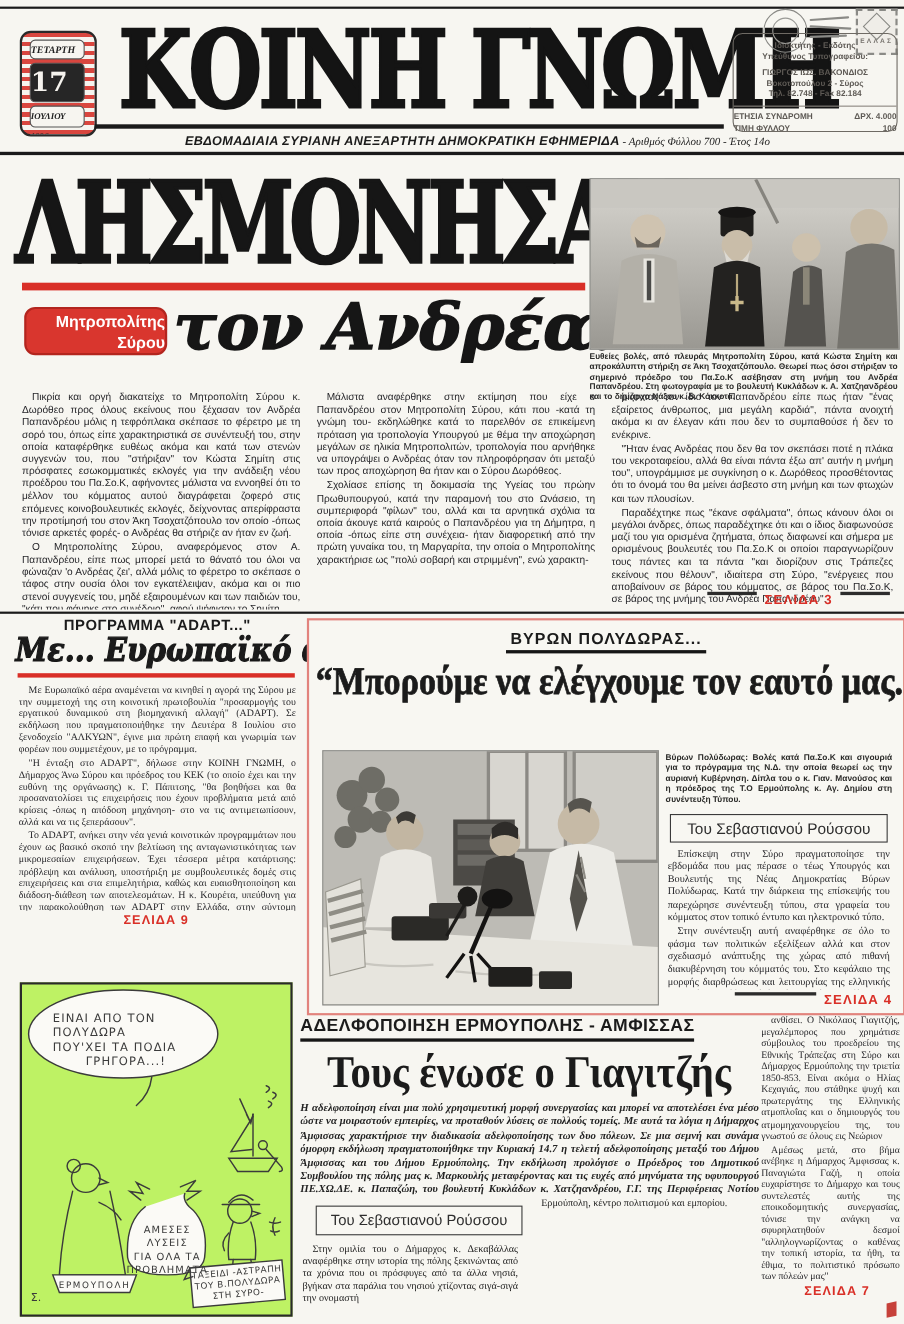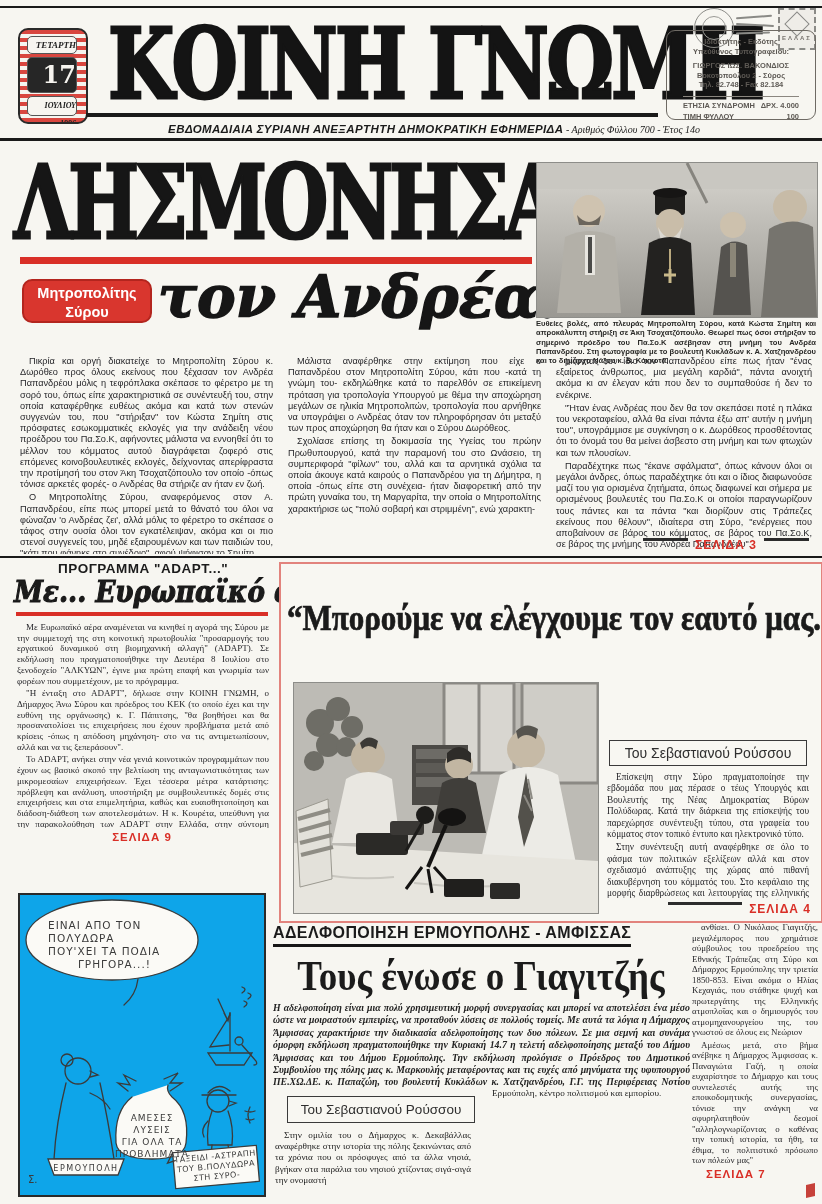--- a/index.html
+++ b/index.html
@@ -11,54 +11,54 @@
   .dserif{font-family:"DejaVu Serif",serif}
   .just{text-align:justify;text-justify:inter-word}
   p{margin:0 0 2px 0}
   .bodytxt p{text-indent:9px}
 
   
   #topline{left:0;top:6px;width:822px;height:2px}
   #datebox{left:18px;top:28px;width:66px;height:92px;border:2px solid #2a2a2a;border-radius:10px;
     background:repeating-linear-gradient(180deg,#d9463f 0 4px,#f6f4ef 4px 8px);overflow:hidden}
   #datebox .cell{position:absolute;left:7px;width:48px;background:#f7f5f0;border:1px solid #555;
-    border-radius:5px;text-align:right;color:#222}
+    border-radius:5px;text-align:left;color:#222}
   #db-day{top:6px;height:16px;font:italic bold 9px/16px "Liberation Serif",serif}
   #db-num{top:27px;height:34px;background:#262626 !important;color:#f5f3ee !important;
     font:bold 24px/34px "DejaVu Serif",serif}
   #db-my{top:66px;height:18px;font:italic bold 8px/18px "Liberation Serif",serif}
   #mh-title{left:88px;top:12px;width:572px;height:100px;font-weight:bold;font-size:82px;line-height:100px;
     letter-spacing:-3px;text-align:center;color:#141414;-webkit-text-stroke:2.5px #141414;
     transform:scale(.93,1.18);transform-origin:50% 40%;white-space:nowrap}
   #mh-underline{left:86px;top:113px;width:572px;height:4px}
   #mh-subtitle{left:60px;top:119px;width:640px;text-align:right;white-space:nowrap}
   #mh-subtitle .b{font:bold italic 11.5px "Liberation Sans",sans-serif;letter-spacing:.4px}
   #mh-subtitle .i{font:italic 10px "Liberation Serif",serif}
   #mh-line2{left:0;top:138px;width:822px;height:3px}
   #postmark{left:694px;top:8px;width:38px;height:38px;border:1.6px solid #8a8a86;border-radius:50%}
   #postmark:after{content:"";position:absolute;inset:7px;border:1px solid #9a9a96;border-radius:50%}
   .squig{position:absolute;height:2px;background:#8a8a86;border-radius:2px}
   #stamp{left:778px;top:8px;width:34px;height:38px;border:2px dashed #8a8a86;background:#efede8;
     text-align:center}
   #stamp .em{display:block;margin:5px auto 0;width:16px;height:16px;border:1.5px solid #8a8a86;transform:rotate(45deg)}
   #stamp .lb{display:block;font:bold 6px/10px "Liberation Sans",sans-serif;color:#77736e;letter-spacing:2px}
   #pubbox{left:666px;top:30px;width:150px;height:90px;border:1.6px solid #6e6a64;border-radius:9px;
-    padding:6px 16px 0;box-sizing:border-box;color:#5d5954;text-align:center}
+    padding:6px 0 0;box-sizing:border-box;color:#5d5954;text-align:center}
   #pubbox .l{font:bold 7.5px/9.5px "Liberation Sans",sans-serif}
   #pubbox .gap{height:5px}
   #pubbox .row{display:flex;justify-content:space-between;font:bold 7.5px/10px "Liberation Sans",sans-serif;
     margin-top:1px;text-align:left}
   #pub-rows{margin-top:6px;border-top:1px solid #8a867f;padding-top:3px}
 
   
   #lead-head1{left:14px;top:146px;width:516px;font:bold 96px/108px "DejaVu Serif",serif;letter-spacing:-5px;
     color:#161616;-webkit-text-stroke:3px #161616;transform:scale(.78,1.06);transform-origin:0 0;white-space:nowrap}
   #lead-redbar{left:20px;top:257px;width:512px;height:7px;background:#d92f27}
   #lead-badge{left:22px;top:279px;width:130px;height:44px;background:#d9362e;border:2px solid #b3251e;
-    border-radius:10px;color:#fff;text-align:center;font:bold 14.5px/19px "Liberation Sans",sans-serif;padding-top:3px;
+    border-radius:10px;color:#fff;text-align:right;font:bold 14.5px/19px "Liberation Sans",sans-serif;padding-top:3px;
     box-sizing:border-box}
   #lead-head2{left:158px;top:262px;width:376px;font:bold italic 58px/70px "DejaVu Serif",serif;
     -webkit-text-stroke:1.5px #161616;color:#161616;text-align:center;white-space:nowrap}
   #photo1{left:536px;top:162px;width:280px;height:154px;border:1px solid #8d8d89;background:#b9b8b3}
   #cap1{left:536px;top:319px;width:280px;font:bold 7.6px/9.3px "Liberation Sans",sans-serif;text-align:justify;color:#2a2a28}
   .leadcol{top:356px;height:198px;overflow:hidden;font:9.2px/11.2px "Liberation Sans",sans-serif;color:#26262a}
   #lcol1{left:20px;width:253px}
   #lcol2{left:288px;width:253px}
   #lcol3{left:556px;width:256px}
   .pageref{display:flex;align-items:flex-start;font:bold 12px "Liberation Sans",sans-serif;color:#d92f27;letter-spacing:1px}
@@ -86,39 +86,39 @@
   #photo2{position:absolute;left:12px;top:118px;width:304px;height:230px;border:1px solid #8d8d89;background:#b9b8b3}
   #pol-cap{position:absolute;left:324px;top:120px;width:206px;font:bold 7.6px/9.4px "Liberation Sans",sans-serif;
     text-align:justify;color:#2a2a28}
   #pol-byline{position:absolute;left:328px;top:176px;width:196px;height:24px;border:1.5px solid #3a3a3a;
     background:#f8f7f2;text-align:center;font:14px/24px "Liberation Sans",sans-serif;color:#2e2e2e}
   #pol-body{position:absolute;left:326px;top:208px;width:202px;height:128px;overflow:hidden;
     font:9.3px/11.4px "Liberation Serif",serif;color:#26262a}
   #pr4{position:absolute;left:380px;top:338px;width:150px}
 
   
-  #cartoon{left:18px;top:893px;width:244px;height:300px;border:2px solid #2a2a2a;background:#0ea5e9}
+  #cartoon{left:18px;top:893px;width:244px;height:300px;border:2px solid #2a2a2a;background:#bef264}
 
   
   #twin-kicker{left:273px;top:924px;width:416px}
   #twin-kicker span{display:inline-block;font:bold 16px "Liberation Sans",sans-serif;letter-spacing:.4px;
     border-bottom:3px solid #161616;padding-bottom:2px}
   #twin-head{left:273px;top:946px;width:416px;text-align:center;font:bold 37px/54px "Liberation Serif",serif;
     transform:scaleY(1.12);transform-origin:50% 0;white-space:nowrap}
   #twin-lead{left:273px;top:1002px;width:417px;height:88px;overflow:hidden;
     font:bold italic 9.8px/12.4px "Liberation Serif",serif;color:#222;text-align:justify}
   #twin-byline{left:287px;top:1096px;width:186px;height:25px;border:1.5px solid #3a3a3a;text-align:center;
     font:13.5px/25px "Liberation Sans",sans-serif;color:#2e2e2e;background:#f8f7f2}
   #twin-c1{left:275px;top:1130px;width:196px;height:72px;overflow:hidden;font:9.2px/11.2px "Liberation Serif",serif;text-align:justify}
   #twin-c2{left:483px;top:1088px;width:200px;height:114px;overflow:hidden;font:9.2px/11.2px "Liberation Serif",serif;text-align:justify}
 
   
   #rcol{left:692px;top:922px;width:126px;height:244px;overflow:hidden;
     font:8.9px/10.5px "Liberation Serif",serif;color:#26262a;text-align:justify}
-  #pr7{left:706px;top:1168px;width:110px;justify-content:flex-start;display:flex;
+  #pr7{left:706px;top:1168px;width:110px;justify-content:center;display:flex;
     font:bold 11.5px "Liberation Sans",sans-serif;color:#d92f27;letter-spacing:1px}
   #curl{left:806px;top:1184px;width:9px;height:13px;background:#c6413a;transform:skewY(-12deg)}
 
   svg text{font-family:"DejaVu Sans",sans-serif}
 </style>
 </head>
 <body>
 
 <div class="rule" id="topline"></div>
 
@@ -234,20 +234,23 @@
 <div class="abs just bodytxt" id="adapt-body">
   <p>Με Ευρωπαϊκό αέρα αναμένεται να κινηθεί η αγορά της Σύρου με την συμμετοχή της στη κοινοτική πρωτοβουλία "προσαρμογής του εργατικού δυναμικού στη βιομηχανική αλλαγή" (ΑDAPT). Σε εκδήλωση που πραγματοποιήθηκε την Δευτέρα 8 Ιουλίου στο ξενοδοχείο "ΑΛΚΥΩΝ", έγινε μια πρώτη επαφή και γνωριμία των φορέων που συμμετέχουν, με το πρόγραμμα.</p>
   <p>"Η ένταξη στο ΑDAPT", δήλωσε στην ΚΟΙΝΗ ΓΝΩΜΗ, ο Δήμαρχος Άνω Σύρου και πρόεδρος του ΚΕΚ (το οποίο έχει και την ευθύνη της οργάνωσης) κ. Γ. Πάπιτσης, "θα βοηθήσει και θα προσανατολίσει τις επιχειρήσεις που έχουν προβλήματα μετά από κρίσεις -όπως η απόδοση μηχάνηση- στο να τις αντιμετωπίσουν, αλλά και να τις ξεπεράσουν".</p>
   <p>Το ΑDAPT, ανήκει στην νέα γενιά κοινοτικών προγραμμάτων που έχουν ως βασικό σκοπό την βελτίωση της ανταγωνιστικότητας των μικρομεσαίων επιχειρήσεων. Έχει τέσσερα μέτρα κατάρτισης: πρόβλεψη και ανάλυση, υποστήριξη με συμβουλευτικές δομές στις επιχειρήσεις και στα επιμελητήρια, καθώς και ευαισθητοποίηση και διάδοση-διάθεση των αποτελεσμάτων. Η κ. Κουρέτα, υπεύθυνη για την παρακολούθηση των ΑDAPT στην Ελλάδα, στην σύντομη παρουσίαση του προγράμματος, εξήγησε ότι κύριος σκοπός είναι η πρόβλεψη, για να δημιουργηθούν οι συνθήκες που θα βοηθήσουν την ανταγωνιστικότητα, ώστε να καταπολεμηθεί η ανεργία αλλά και να βελτιωθούν οι κοινωνικές παροχές.</p>
 </div>
 <div class="abs" id="pr9">
   <span>ΣΕΛΙΔΑ 9</span>
 </div>
 
 <div class="abs" id="polbox">
+  <div id="pol-kicker">
+    <span>ΒΥΡΩΝ ΠΟΛΥΔΩΡΑΣ...</span>
+  </div>
   <div id="pol-head">“Μπορούμε να ελέγχουμε τον εαυτό μας...”</div>
 
   <div id="photo2">
     <svg width="304" height="230" viewBox="0 0 304 230">
       <rect width="304" height="230" fill="#bdbbb5"></rect>
 
       <rect x="150" y="0" width="70" height="90" fill="#d8d6d0" stroke="#8b8984" stroke-width="3"></rect>
       <line x1="185" y1="0" x2="185" y2="90" stroke="#8b8984" stroke-width="3"></line>
       <rect x="228" y="0" width="76" height="100" fill="#cfcdc7" stroke="#8b8984" stroke-width="3"></rect>
 
@@ -290,20 +293,21 @@
       <line x1="152" y1="142" x2="134" y2="184" stroke="#141312" stroke-width="4"></line>
       <path d="M128,184 l-16,22 M134,186 l4,24 M140,184 l18,20" stroke="#141312" stroke-width="3"></path>
       <rect x="150" y="196" width="40" height="18" rx="2" fill="#201f1d"></rect>
       <rect x="196" y="200" width="30" height="16" rx="2" fill="#2b2a27"></rect>
 
       <path d="M2,128 L34,116 L38,196 L6,204 Z" fill="#e3e1da" stroke="#9a988f"></path>
       <path d="M4,136 l32,-9 M5,148 l32,-9 M6,160 l32,-8 M7,172 l32,-8" stroke="#8f8d85" stroke-width="4"></path>
     </svg>
   </div>
 
+  <div id="pol-cap">Βύρων Πολύδωρας: Βολές κατά Πα.Σο.Κ και σιγουριά για το πρόγραμμα της Ν.Δ. την οποία θεωρεί ως την αυριανή Κυβέρνηση. Δίπλα του ο κ. Γιαν. Μανούσος και η πρόεδρος της Τ.Ο Ερμούπολης κ. Αγ. Δημίου στη συνέντευξη Τύπου.</div>
   <div id="pol-byline">Του Σεβαστιανού Ρούσσου</div>
   <div id="pol-body" class="just bodytxt">
     <p>Επίσκεψη στην Σύρο πραγματοποίησε την εβδομάδα που μας πέρασε ο τέως Υπουργός και Βουλευτής της Νέας Δημοκρατίας Βύρων Πολύδωρας. Κατά την διάρκεια της επίσκεψής του παρεχώρησε συνέντευξη τύπου, στα γραφεία του κόμματος στον τοπικό έντυπο και ηλεκτρονικό τύπο.</p>
     <p>Στην συνέντευξη αυτή αναφέρθηκε σε όλο το φάσμα των πολιτικών εξελίξεων αλλά και στον σχεδιασμό ανάπτυξης της χώρας από πιθανή διακυβέρνηση του κόμματός του. Στο κεφάλαιο της μορφής διαρθρώσεως και λειτουργίας της ελληνικής κοινωνίας "η ελληνική ύπαιθρος πρέπει να ζήσει και να γνωρίσει ακμή". Αυτό ό</p>
   </div>
   <div class="pageref" id="pr4">
     <span class="ln"></span>
     <span>ΣΕΛΙΔΑ 4</span>
   </div>
 </div>

